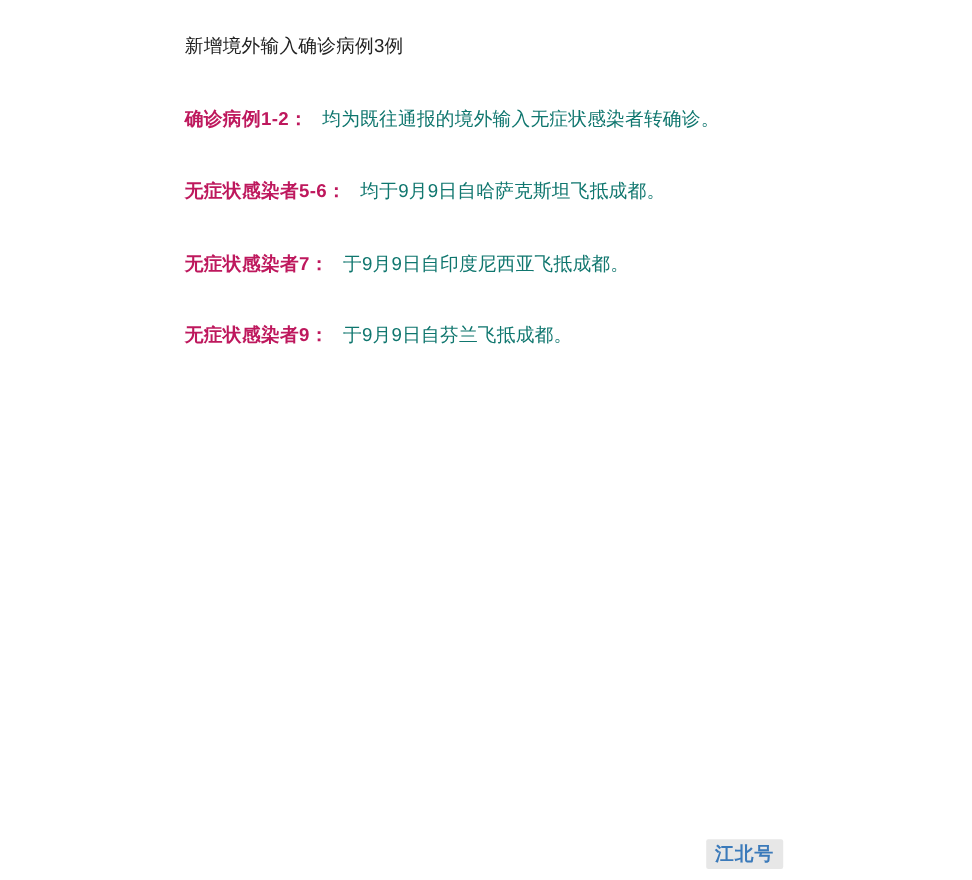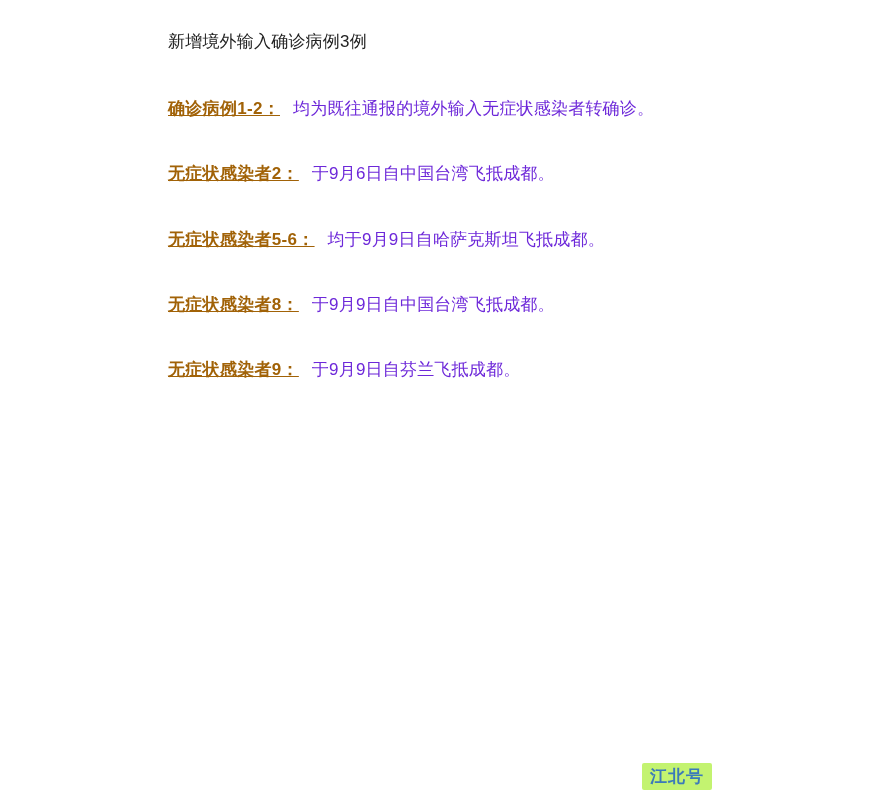--- a/index.html
+++ b/index.html
@@ -31,45 +31,44 @@
     margin: 0 0 38px 0;
     color: #222222;
     letter-spacing: 0.2px;
     white-space: nowrap;
   }
   .para.first {
     margin-bottom: 40px;
   }
   .para .lead {
     font-weight: bold;
-    color: #a16207;
+    color: #be185d;
     letter-spacing: 0.3px;
-    text-decoration: underline;
   }
   .para .gap {
     display: inline-block;
     width: 13px;
   }
   .para .rest {
     font-weight: normal;
-    color: #6d28d9;
+    color: #0f766e;
   }
   .plain {
     font-weight: normal;
     color: #222222;
   }
   .watermark {
     position: absolute;
     right: 16px;
     bottom: 10px;
     font-size: 17px;
     color: #2b6fb5;
     font-weight: bold;
     letter-spacing: 1px;
-    background: #bef264;
+    background: #e5e5e5;
     padding: 2px 8px;
     border-radius: 2px;
     opacity: 0.92;
   }
   .bottom-strip {
     position: absolute;
     left: 0;
     bottom: 0;
     width: 884px;
     height: 14px;
@@ -86,33 +85,30 @@
       <span class="plain">新增境外输入确诊病例3例</span>
     </p>
 
     <p class="para">
       <span class="lead">确诊病例1-2：</span><span class="gap"></span><span class="rest">均为既往通报的境外输入无症状感染者转确诊。</span>
     </p>
 
 
 
 
-    <p class="para">
-      <span class="lead">无症状感染者2：</span><span class="gap"></span><span class="rest">于9月6日自中国台湾飞抵成都。</span>
-    </p>
 
 
     <p class="para">
       <span class="lead">无症状感染者5-6：</span><span class="gap"></span><span class="rest">均于9月9日自哈萨克斯坦飞抵成都。</span>
     </p>
 
+    <p class="para">
+      <span class="lead">无症状感染者7：</span><span class="gap"></span><span class="rest">于9月9日自印度尼西亚飞抵成都。</span>
+    </p>
 
-    <p class="para">
-      <span class="lead">无症状感染者8：</span><span class="gap"></span><span class="rest">于9月9日自中国台湾飞抵成都。</span>
-    </p>
 
     <p class="para">
       <span class="lead">无症状感染者9：</span><span class="gap"></span><span class="rest">于9月9日自芬兰飞抵成都。</span>
     </p>
 
   </div>
 
   <div class="bottom-strip"></div>
   <div class="watermark">江北号</div>
 </div>

